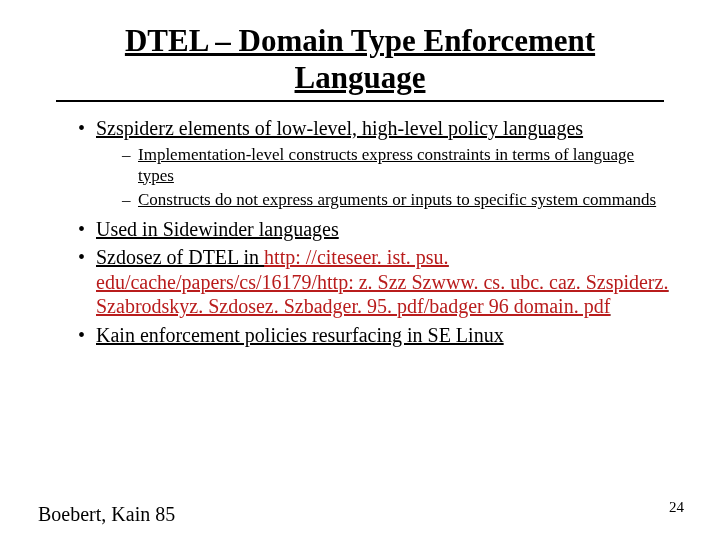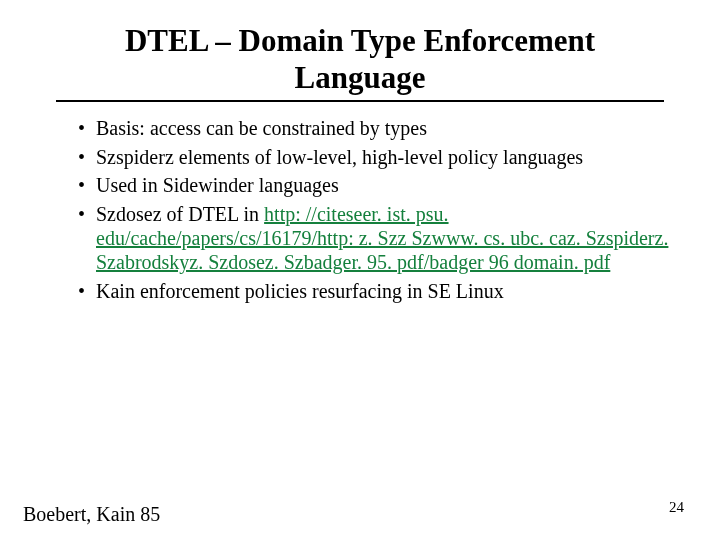--- a/index.html
+++ b/index.html
@@ -9,20 +9,21 @@
     height: 540px;
     background: #ffffff;
     font-family: "Times New Roman", Times, serif;
     color: #000;
   }
   .slide {
     position: relative;
     width: 720px;
     height: 540px;
     box-sizing: border-box;
+    text-decoration: underline;
   }
   .title {
     text-align: center;
     font-size: 31px;
     line-height: 1.2;
     padding-top: 22px;
     margin: 0 60px 0 60px;
   }
   .title-rule {
     border: none;
@@ -60,26 +61,26 @@
     margin-bottom: 4px;
   }
   ul.level2 > li::before {
     content: "–";
     position: absolute;
     left: 0;
     top: 0;
   }
   .link {
     text-decoration: underline;
-    color: #15803d;
+    color: #b91c1c;
     word-break: break-word;
   }
   .footer-left {
     position: absolute;
-    left: 23px;
+    left: 38px;
     bottom: 14px;
     font-size: 20px;
   }
   .footer-right {
     position: absolute;
     right: 36px;
     bottom: 24px;
     font-size: 15px;
     text-align: center;
   }
@@ -87,24 +88,29 @@
 </head>
 <body>
 
 <div class="slide">
 
   <h1 class="title">DTEL – Domain Type Enforcement Language</h1>
   <hr class="title-rule">
 
   <ul class="level1">
     <li>
-      <span>Basis: access can be constrained by types</span>
-    </li>
-    <li>
       <span>Szspiderz elements of low-level, high-level policy languages</span>
+      <ul class="level2">
+        <li>
+          <span>Implementation-level constructs express constraints in terms of language types</span>
+        </li>
+        <li>
+          <span>Constructs do not express arguments or inputs to specific system commands</span>
+        </li>
+      </ul>
     </li>
     <li>
       <span>Used in Sidewinder languages</span>
     </li>
     <li>
       <span>Szdosez of DTEL in </span><span class="link">http: //citeseer. ist. psu. edu/cache/papers/cs/16179/http: z. Szz Szwww. cs. ubc. caz. Szspiderz. Szabrodskyz. Szdosez. Szbadger. 95. pdf/badger 96 domain. pdf</span>
     </li>
     <li>
       <span>Kain enforcement policies resurfacing in SE Linux</span>
     </li>

